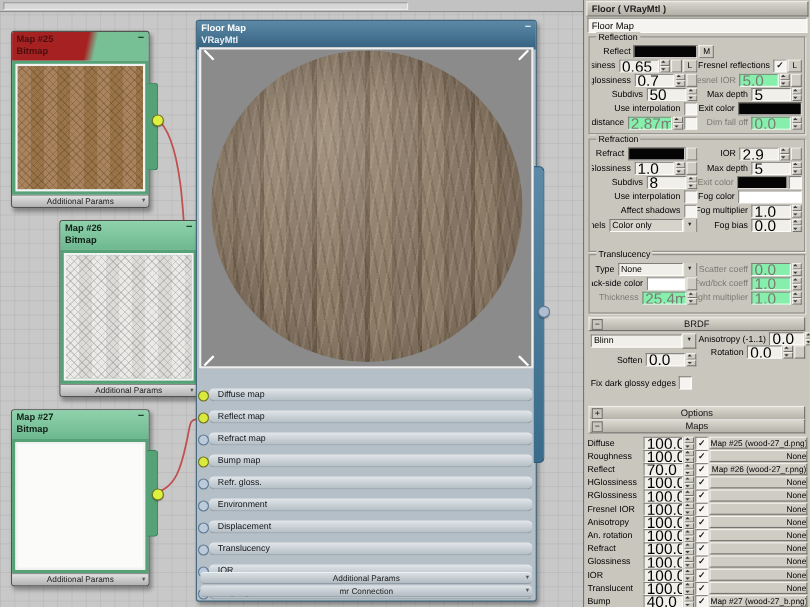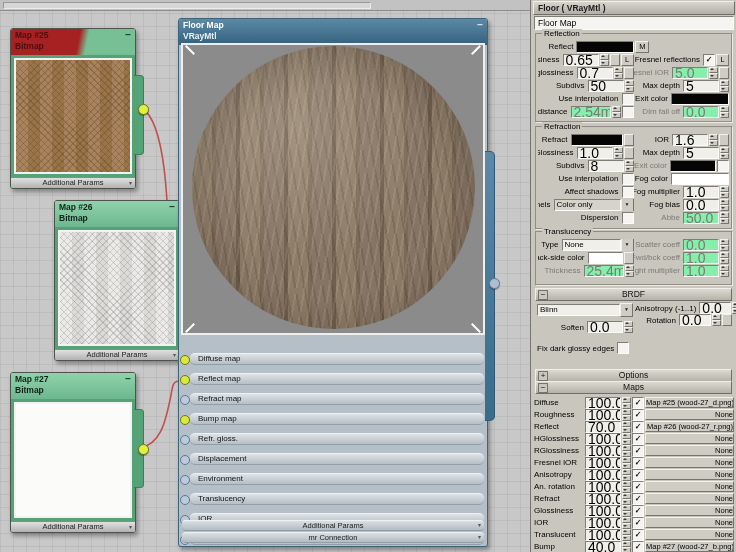--- a/index.html
+++ b/index.html
@@ -241,25 +241,25 @@
           <div class="slot-row">
             <span class="slot-sock on"></span>
             <span class="slot-lbl">Bump map</span>
           </div>
           <div class="slot-row">
             <span class="slot-sock off"></span>
             <span class="slot-lbl">Refr. gloss.</span>
           </div>
           <div class="slot-row">
             <span class="slot-sock off"></span>
+            <span class="slot-lbl">Environment</span>
+          </div>
+          <div class="slot-row">
+            <span class="slot-sock off"></span>
             <span class="slot-lbl">Displacement</span>
-          </div>
-          <div class="slot-row">
-            <span class="slot-sock off"></span>
-            <span class="slot-lbl">Environment</span>
           </div>
           <div class="slot-row">
             <span class="slot-sock off"></span>
             <span class="slot-lbl">Translucency</span>
           </div>
           <div class="slot-row">
             <span class="slot-sock off"></span>
             <span class="slot-lbl">IOR</span>
           </div>
           <div class="slot-row">
@@ -375,21 +375,21 @@
           <span class="cb"><b>✓</b></span>
         </div>
         <div class="hr">
           <span class="lbl">Exit color</span>
           <span class="swatch sw-black" style="width:56px;"></span>
         </div>
       </div>
       <div class="prow">
         <div class="hl">
           <span class="lbl">Dim distance</span>
-          <span class="fld fdis w34">2.54m</span>
+          <span class="fld fdis w34">2.87m</span>
           <span class="spin">
               <i class="su"></i>
               <i class="sd"></i>
             </span>
           <span class="cb"><b>✓</b></span>
         </div>
         <div class="hr">
           <span class="lbl dis">Dim fall off</span>
           <span class="fld fdis w30">0.0</span>
           <span class="spin">
@@ -403,21 +403,21 @@
     <div class="grp g-refr">
       <span class="grp-title">Refraction</span>
       <div class="prow">
         <div class="hl">
           <span class="lbl">Refract</span>
           <span class="swatch sw-black" style="width:50px;"></span>
           <button class="bb"></button>
         </div>
         <div class="hr">
           <span class="lbl">IOR</span>
-          <span class="fld w30">1.6</span>
+          <span class="fld w30">2.9</span>
           <span class="spin">
               <i class="su"></i>
               <i class="sd"></i>
             </span>
           <button class="bb"></button>
         </div>
       </div>
       <div class="prow">
         <div class="hl">
           <span class="lbl">Glossiness</span>
@@ -480,34 +480,20 @@
         <div class="hl">
           <span class="lbl">Affect channels</span>
           <span class="drop" style="width:80px;">
             <span class="dval gray">Color only</span>
             <span class="darr">▼</span>
           </span>
         </div>
         <div class="hr">
           <span class="lbl">Fog bias</span>
           <span class="fld w30">0.0</span>
-          <span class="spin">
-              <i class="su"></i>
-              <i class="sd"></i>
-            </span>
-        </div>
-      </div>
-      <div class="prow">
-        <div class="hl">
-          <span class="lbl">Dispersion</span>
-          <span class="cb"><b>✓</b></span>
-        </div>
-        <div class="hr">
-          <span class="lbl dis">Abbe</span>
-          <span class="fld fdis w30">50.0</span>
           <span class="spin">
               <i class="su"></i>
               <i class="sd"></i>
             </span>
         </div>
       </div>
     </div>
 
     <div class="grp g-tran">
       <span class="grp-title">Translucency</span>

